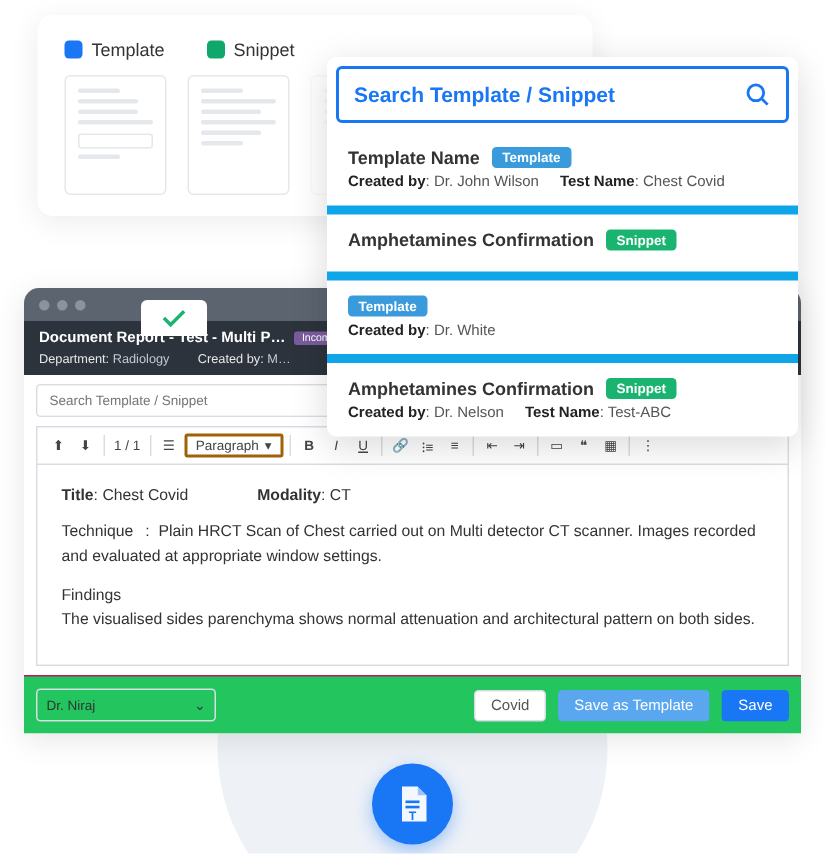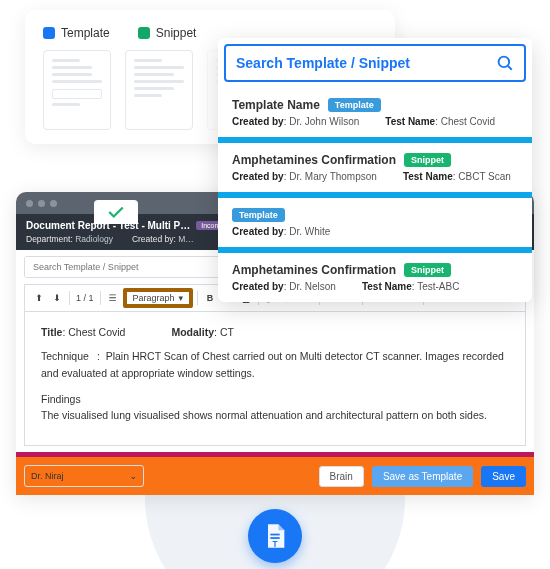--- a/index.html
+++ b/index.html
@@ -24,21 +24,21 @@
   .search-bar { border: 2px solid #1976f5; border-radius: 4px; margin: 6px; display: flex; align-items: center; padding: 8px 10px; gap: 8px; }
   .search-bar .ph { color: #1976f5; font-weight: 600; font-size: 14px; flex: 1; }
   .search-icon { width: 18px; height: 18px; color: #1976f5; }
   .result { padding: 10px 14px 10px 14px; border-bottom: 6px solid #0ea5e9; }
   .result:last-child { border-bottom: none; }
   .rrow1 { display: flex; align-items: center; gap: 8px; margin-bottom: 4px; }
   .rname { font-weight: 700; font-size: 12px; }
   .badge { font-size: 9px; font-weight: 600; padding: 2px 7px; border-radius: 3px; color: #fff; }
   .badge-tpl { background: #3a9bdc; }
   .badge-sn { background: #19b46f; }
-  .rrow2 { display: flex; gap: 26px; font-size: 10px; color: #555; align-items: flex-end; }
+  .rrow2 { display: flex; gap: 14px; font-size: 10px; color: #555; align-items: flex-end; }
   .rrow2 .lbl { font-weight: 700; color: #222; }
 
   
   .app-window { position: absolute; top: 192px; left: 16px; width: 518px; background: #f4f5f7; border-radius: 10px 10px 0 0; box-shadow: 0 4px 20px rgba(0,0,0,0.1); overflow: hidden; }
   .titlebar { background: #5c6470; height: 22px; display: flex; align-items: center; padding: 0 10px; gap: 5px; }
   .tdot { width: 7px; height: 7px; border-radius: 50%; background: #8b939f; }
   .tab-check { position: absolute; top: 8px; left: 78px; width: 44px; height: 24px; background: #fff; border-radius: 4px 4px 0 0; display: flex; align-items: center; justify-content: center; }
   .tab-check svg { width: 18px; height: 14px; color: #19b46f; }
 
   .darkbar { background: #2c333d; color: #fff; padding: 6px 10px 6px 10px; font-size: 9px; }
@@ -52,29 +52,29 @@
   .search-snip-row { display: flex; gap: 8px; margin-bottom: 6px; align-items: center; }
   .search-snip { flex: 1; display: flex; border: 1px solid #d9dde3; border-radius: 3px; overflow: hidden; height: 22px; }
   .search-snip input { flex: 1; border: none; padding: 0 8px; font-size: 9px; outline: none; color: #888; background: #fff; }
   .search-snip .sbtn { width: 22px; border-left: 1px solid #d9dde3; display:flex; align-items:center; justify-content:center; color:#888; }
   .speak-btn { display: flex; align-items: center; gap: 5px; border: 1px solid #d9dde3; border-radius: 3px; padding: 0 8px; height: 22px; font-size: 9px; color: #555; background:#fff; }
   .sq-out { width: 14px; height: 14px; border: 1.5px solid #1976f5; border-radius: 3px; }
 
   .editor-tb { border: 1px solid #d9dde3; display: flex; align-items: center; padding: 3px 6px; gap: 2px; font-size: 9px; color: #444; flex-wrap: wrap; }
   .tb-btn { min-width: 16px; height: 18px; display: inline-flex; align-items: center; justify-content: center; padding: 0 2px; cursor: pointer; }
   .tb-sep { width: 1px; height: 14px; background: #d9dde3; margin: 0 2px; }
-  .tb-sel { border: 4px solid #a16207; padding: 1px 6px; border-radius: 2px; font-size: 9px; display: inline-flex; align-items: center; gap: 4px; }
+  .tb-sel { border: 2px solid #a16207; padding: 1px 6px; border-radius: 2px; font-size: 9px; display: inline-flex; align-items: center; gap: 4px; }
 
   .editor-body { border: 1px solid #d9dde3; border-top: none; padding: 12px 16px; font-size: 10.5px; line-height: 1.55; background: #fff; }
   .meta-row { display: flex; gap: 46px; margin-bottom: 8px; }
   .meta-row .lbl { font-weight: 700; }
   .field { margin-bottom: 10px; }
   .field .lbl { font-weight: 400; margin-right: 8px; }
 
-  .bottom-row { display: flex; align-items: center; padding: 8px; gap: 8px; background: #f97316; border-top: 5px solid #be185d; }
+  .bottom-row { display: flex; align-items: center; padding: 8px; gap: 8px; background: #22c55e; border-top: 1px solid #be185d; }
   .dr-sel { flex: 0 0 120px; border: 1px solid #d9dde3; border-radius: 3px; height: 22px; display: flex; align-items: center; padding: 0 6px; font-size: 9px; justify-content: space-between; }
   .btn { border-radius: 3px; padding: 4px 10px; font-size: 10px; cursor: pointer; border: 1px solid transparent; }
   .btn-cancel { background: #fff; border: 1px solid #d9dde3; color: #555; }
   .btn-savetpl { background: #5aa7f0; color: #fff; text-align: right; }
   .btn-save { background: #1976f5; color: #fff; }
   .spacer { flex: 1; }
 
   
   .big-circle { position: absolute; left: 50%; bottom: -60px; transform: translateX(-50%); width: 260px; height: 260px; border-radius: 50%; background: #eef2f7; z-index: -1; }
   .doc-badge { position: absolute; left: 50%; bottom: 6px; transform: translateX(-50%); width: 54px; height: 54px; border-radius: 50%; background: #1976f5; display: flex; align-items: center; justify-content: center; box-shadow: 0 4px 12px rgba(25,118,245,0.4); z-index: 20; }
@@ -137,24 +137,20 @@
       </div>
     <div class="rrow2">
         <span><span class="lbl">Created by</span>: <span>Dr. John Wilson</span></span>
         <span><span class="lbl">Test Name</span>: <span>Chest Covid</span></span>
       </div>
   </div>
   <div class="result">
     <div class="rrow1">
         <span class="rname">Amphetamines Confirmation</span>
         <span class="badge badge-sn">Snippet</span>
-      </div>
-    <div class="rrow2">
-        <span><span class="lbl">Created by</span>: <span>Dr. Mary Thompson</span></span>
-        <span><span class="lbl">Test Name</span>: <span>CBCT Scan</span></span>
       </div>
   </div>
   <div class="result">
     <div class="rrow1">
         <span class="badge badge-tpl">Template</span>
       </div>
     <div class="rrow2">
         <span><span class="lbl">Created by</span>: <span>Dr. White</span></span>
       </div>
   </div>
@@ -252,32 +248,32 @@
     </div>
 
     <div class="editor-body">
       <div class="meta-row">
         <span><span class="lbl">Title</span>: <span>Chest Covid</span></span>
         <span><span class="lbl">Modality</span>: <span>CT</span></span>
       </div>
       <div class="field"><span class="lbl">Technique</span>:&nbsp;&nbsp;<span>Plain HRCT Scan of Chest carried out on Multi detector CT scanner. Images recorded and evaluated at appropriate window settings.</span></div>
       <div class="field">
           <div class="lbl">Findings</div>
-          <div>The visualised lung visualised shows normal attenuation and architectural pattern on both sides.</div>
+          <div>The visualised sides parenchyma shows normal attenuation and architectural pattern on both sides.</div>
         </div>
     </div>
   </div>
 
   <div class="bottom-row">
     <div class="dr-sel">
       <span>Dr. Niraj</span>
       <span>⌄</span>
     </div>
     <span class="spacer"></span>
-    <button class="btn btn-cancel">Brain</button>
+    <button class="btn btn-cancel">Covid</button>
     <button class="btn btn-savetpl">Save as Template</button>
     <button class="btn btn-save">Save</button>
   </div>
 </div>
 
 <div class="doc-badge">
   <svg viewBox="0 0 24 24">
     <path fill="#fff" d="M6 2h9l5 5v15a0 0 0 0 1 0 0H6z" opacity=".95"></path>
     <path fill="#1976f5" d="M15 2v5h5z" opacity=".4"></path>
     <rect x="8" y="10" width="8" height="1.5" fill="#1976f5"></rect>

